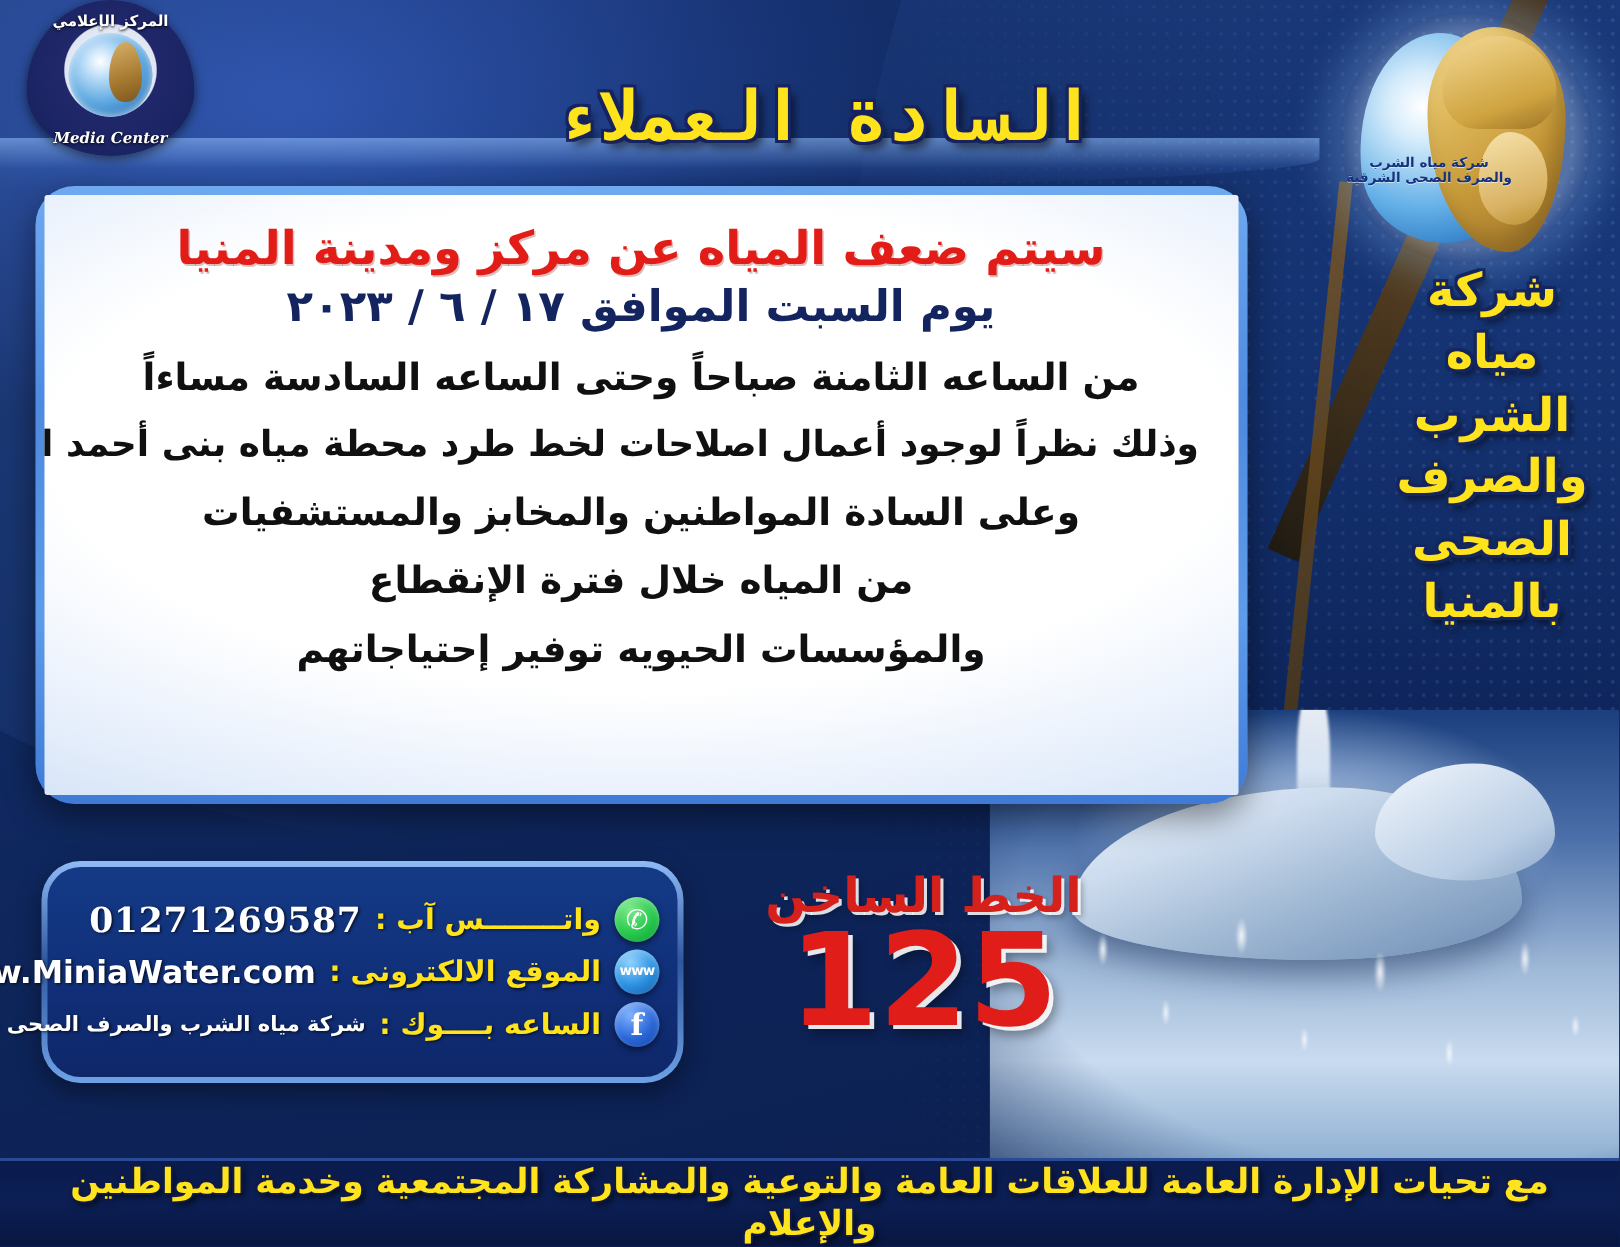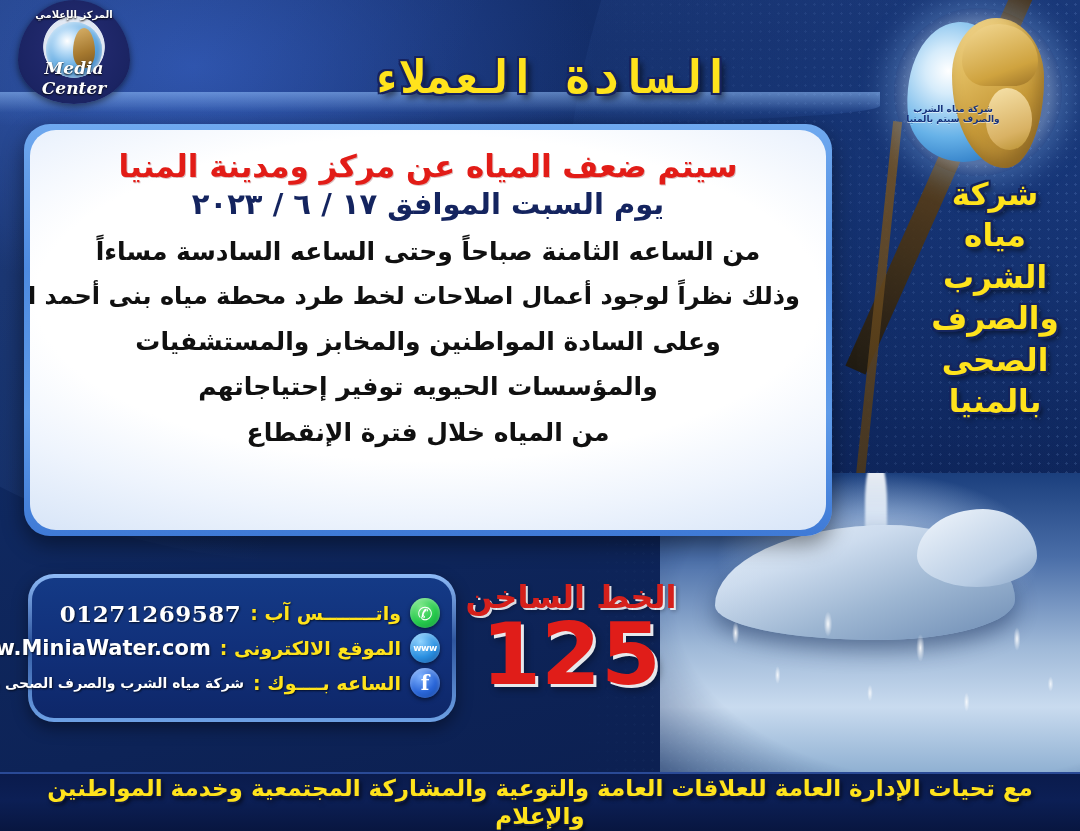--- a/index.html
+++ b/index.html
@@ -159,21 +159,21 @@
     content:""; position:absolute; left:48%; top:10%;
     width:22px; height:40px;
     background:linear-gradient(160deg,#d8b169,#a6792f 60%,#7c5720);
     border-radius:50% 50% 45% 45% / 60% 60% 40% 40%;
   }
   .media-logo .mc-top, .media-logo .mc-bot{
     position:absolute; left:0; width:100%; text-align:center;
     color:#fff; font-weight:bold; pointer-events:none;
   }
   .media-logo .mc-top{ top:9px; font-size:10px; letter-spacing:.5px; text-shadow:0 1px 2px #000; }
-  .media-logo .mc-bot{ bottom:6px; font-size:17px; font-style:italic; font-family:"DejaVu Serif", serif; text-shadow:0 1px 2px #000; }
+  .media-logo .mc-bot{ bottom:6px; font-size:10px; font-style:italic; font-family:"DejaVu Serif", serif; text-shadow:0 1px 2px #000; }
 
   
   .corp-logo{
     position:absolute; right:18px; top:8px; width:168px; height:168px;
   }
   .corp-logo .ring{
     position:absolute; inset:0; border-radius:50%;
     background:radial-gradient(circle at 50% 50%, rgba(200,225,255,.35) 60%, rgba(160,200,255,.15) 72%, rgba(0,0,0,0) 76%);
     box-shadow:0 0 26px 10px rgba(150,200,255,.28);
   }
@@ -210,21 +210,21 @@
   .msgbox{
     position:absolute; left:24px; top:124px;
     width:808px; height:412px;
     border-radius:26px;
     padding:6px;
     background:linear-gradient(180deg,#6fa9ef 0%, #4d8ae0 35%, #5e9be9 70%, #3f7ad6 100%);
     box-shadow:0 8px 22px rgba(0,0,0,.45);
   }
   .msgbox-inner{
     width:100%; height:100%;
-    border-radius:26px;
+    border-radius:2px;
     background:
       radial-gradient(ellipse 85% 70% at 50% 42%, #ffffff 0%, #ffffff 58%, #eef4fd 78%, #d9e6f8 100%);
     display:flex; flex-direction:column;
     align-items:center; justify-content:flex-start;
     padding:12px 26px 8px;
     overflow:hidden;
   }
   .line{
     width:100%;
     text-align:center;
@@ -312,21 +312,21 @@
     color:#ffffff; font-weight:bold;
     text-shadow:1px 1px 2px rgba(0,0,0,.7);
     white-space:nowrap;
   }
   .cval.phone{ font-family:"DejaVu Serif", serif; font-size:23px; letter-spacing:.5px; }
   .cval.site{ font-size:21px; }
   .cval.fb{ font-size:14px; }
 
   
   .hotline{
-    position:absolute; left:446px; top:578px;
+    position:absolute; left:491px; top:578px;
     width:250px; height:140px;
     display:flex; flex-direction:column; align-items:center;
     pointer-events:none;
   }
   .hot-label{
     font-size:32px; font-weight:bold; color:#d5201b;
     text-shadow:2px 2px 0 rgba(255,255,255,.85), 3px 3px 4px rgba(0,0,0,.3);
     white-space:nowrap;
   }
   .hot-number{
@@ -382,33 +382,33 @@
 
   <div class="corp-logo">
     <div class="ring"></div>
     <div class="drop"></div>
     <div class="nefertiti">
       <div class="nef-crown"></div>
       <div class="nef-face"></div>
     </div>
     <div class="logo-cap">
       <div>شركة مياه الشرب</div>
-      <div>والصرف سيتم بالمنيا</div>
+      <div>والصرف الصحى الشرقية</div>
     </div>
   </div>
 
   <div class="msgbox">
     <div class="msgbox-inner">
       <div class="line l-red">سيتم ضعف المياه عن مركز ومدينة المنيا</div>
       <div class="line l-navy">يوم السبت الموافق  ١٧ / ٦ / ٢٠٢٣</div>
       <div class="line l-black">من الساعه الثامنة  صباحاً وحتى الساعه السادسة مساءاً</div>
       <div class="line l-black sm">وذلك نظراً لوجود أعمال اصلاحات لخط طرد محطة مياه بنى أحمد الشرقية</div>
       <div class="line l-black">وعلى السادة المواطنين والمخابز والمستشفيات</div>
+      <div class="line l-black">من المياه خلال فترة الإنقطاع</div>
       <div class="line l-black">والمؤسسات الحيويه توفير إحتياجاتهم</div>
-      <div class="line l-black">من المياه خلال فترة الإنقطاع</div>
     </div>
   </div>
 
   <div class="vert-name">
     <span>شركة</span>
     <span>مياه</span>
     <span>الشرب</span>
     <span>والصرف</span>
     <span>الصحى</span>
     <span>بالمنيا</span>

